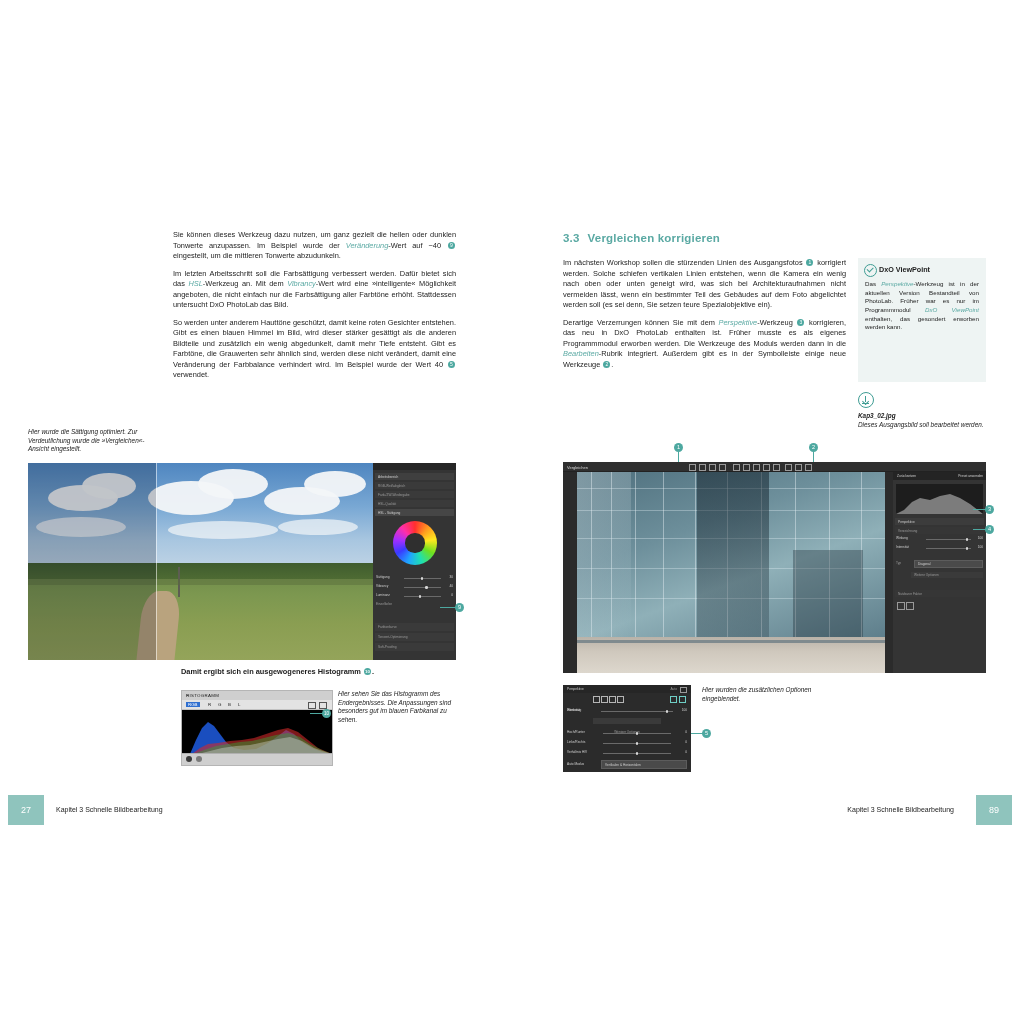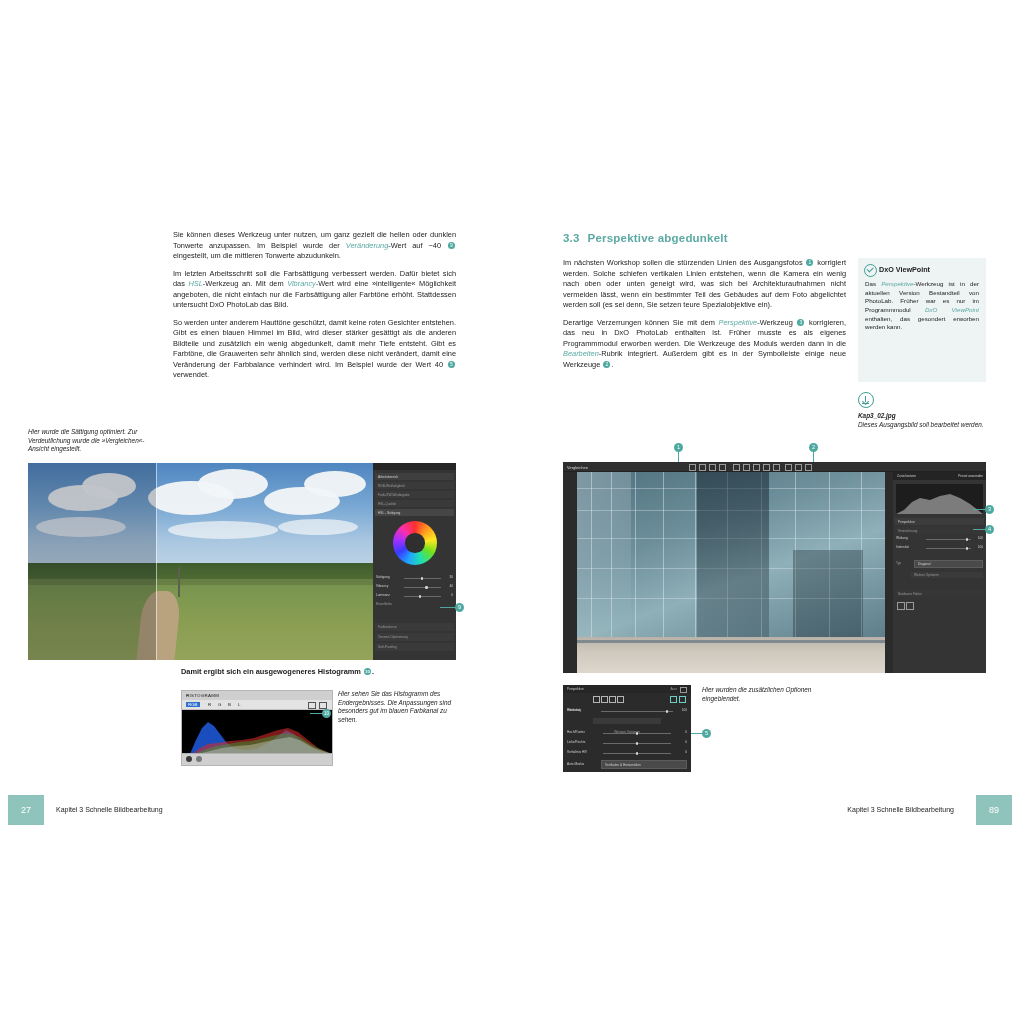--- a/index.html
+++ b/index.html
@@ -358,21 +358,21 @@
   }
 </style>
 </head>
 <body>
 
 <div class="spread">
 
   <div class="page page-left">
 
     <div class="col-text" style="left:173px; top:230px; width:283px;">
-      <p><span>Sie können dieses Werkzeug unter nutzen, um ganz gezielt die hellen oder dunklen Tonwerte anzupassen. Im Beispiel wurde der </span><span class="acc">Veränderung</span><span>-Wert auf −40 </span><span class="cnum">9</span><span> eingestellt, um die mittleren Tonwerte abzudunkeln.</span></p>
+      <p><span>Sie können dieses Werkzeug dazu nutzen, um ganz gezielt die hellen oder dunklen Tonwerte anzupassen. Im Beispiel wurde der </span><span class="acc">Veränderung</span><span>-Wert auf −40 </span><span class="cnum">9</span><span> eingestellt, um die mittleren Tonwerte abzudunkeln.</span></p>
       <p><span>Im letzten Arbeitsschritt soll die Farbsättigung verbessert werden. Dafür bietet sich das </span><span class="acc">HSL</span><span>-Werkzeug an. Mit dem </span><span class="acc">Vibrancy</span><span>-Wert wird eine »intelligente« Möglichkeit angeboten, die nicht einfach nur die Farbsättigung aller Farbtöne erhöht. Stattdessen untersucht DxO PhotoLab das Bild.</span></p>
       <p><span>So werden unter anderem Hauttöne geschützt, damit keine roten Gesichter entstehen. Gibt es einen blauen Himmel im Bild, wird dieser stärker gesättigt als die anderen Bildteile und zusätzlich ein wenig abgedunkelt, damit mehr Tiefe entsteht. Gibt es Farbtöne, die Grauwerten sehr ähnlich sind, werden diese nicht verändert, damit eine Veränderung der Farbbalance verhindert wird. Im Beispiel wurde der Wert 40 </span><span class="cnum">5</span><span> verwendet.</span></p>
     </div>
 
     <div class="caption" style="left:28px; top:428px; width:128px;">Hier wurde die Sättigung optimiert. Zur Verdeutlichung wurde die »Vergleichen«-Ansicht eingestellt.</div>
 
     <div class="shot" style="left:28px; top:463px; width:428px; height:197px;">
 
       <div class="photo" style="left:0; top:0; width:345px; height:197px;">
         <div class="sky"></div>
@@ -504,21 +504,21 @@
 
     <div class="folio-box" style="left:8px; top:795px;">
         <span>27</span>
       </div>
     <div class="folio-text" style="left:56px; top:806px;">Kapitel 3   Schnelle Bildbearbeitung</div>
   </div>
 
   <div class="page page-right">
 
     <div class="sec-head" style="left:53px; top:232px;">
-      <span class="num">3.3</span><span>Perspektive abgedunkelt</span>
+      <span class="num">3.3</span><span>Vergleichen korrigieren</span>
     </div>
 
     <div class="col-text" style="left:53px; top:258px; width:283px;">
       <p><span>Im nächsten Workshop sollen die stürzenden Linien des Ausgangsfotos </span><span class="cnum">1</span><span> korrigiert werden. Solche schiefen vertikalen Linien entstehen, wenn die Kamera ein wenig nach oben oder unten geneigt wird, was sich bei Architekturaufnahmen nicht vermeiden lässt, wenn ein bestimmter Teil des Gebäudes auf dem Foto abgelichtet werden soll (es sei denn, Sie setzen teure Spezialobjektive ein).</span></p>
       <p><span>Derartige Verzerrungen können Sie mit dem </span><span class="acc">Perspektive</span><span>-Werkzeug </span><span class="cnum">3</span><span> korrigieren, das neu in DxO PhotoLab enthalten ist. Früher musste es als eigenes Programmmodul erworben werden. Die Werkzeuge des Moduls werden dann in die </span><span class="acc">Bearbeiten</span><span>-Rubrik integriert. Außerdem gibt es in der Symbolleiste einige neue Werkzeuge </span><span class="cnum">2</span><span>.</span></p>
     </div>
 
     <div class="notebox" style="left:348px; top:258px; width:128px; height:124px;">
       <span class="check-icon"></span>
       <div class="notebox-title">DxO ViewPoint</div>

